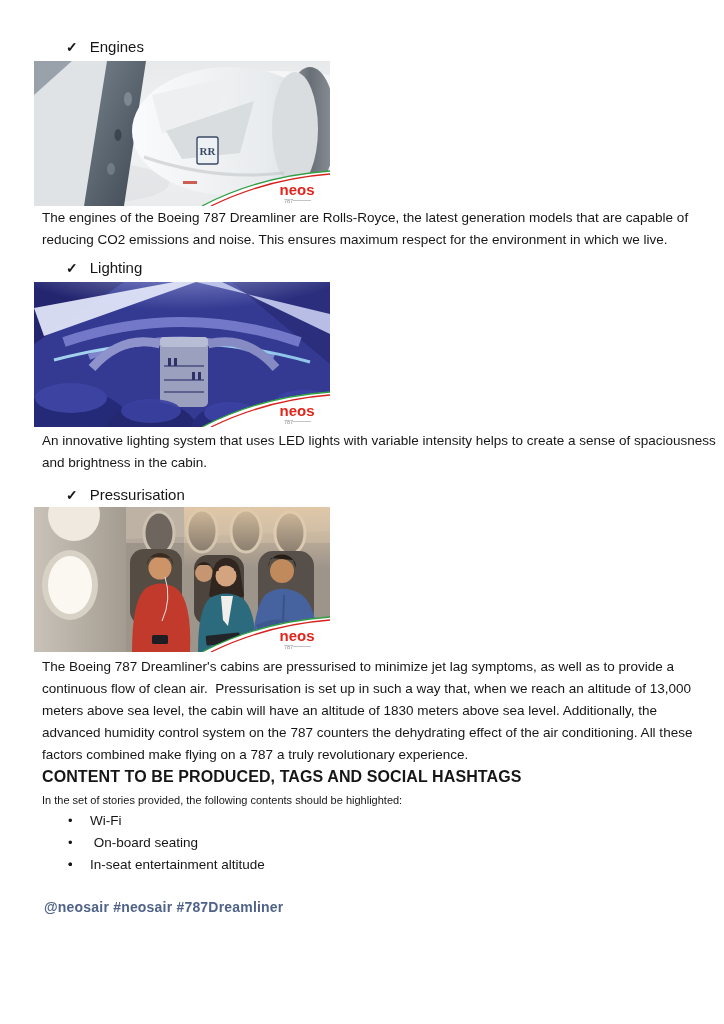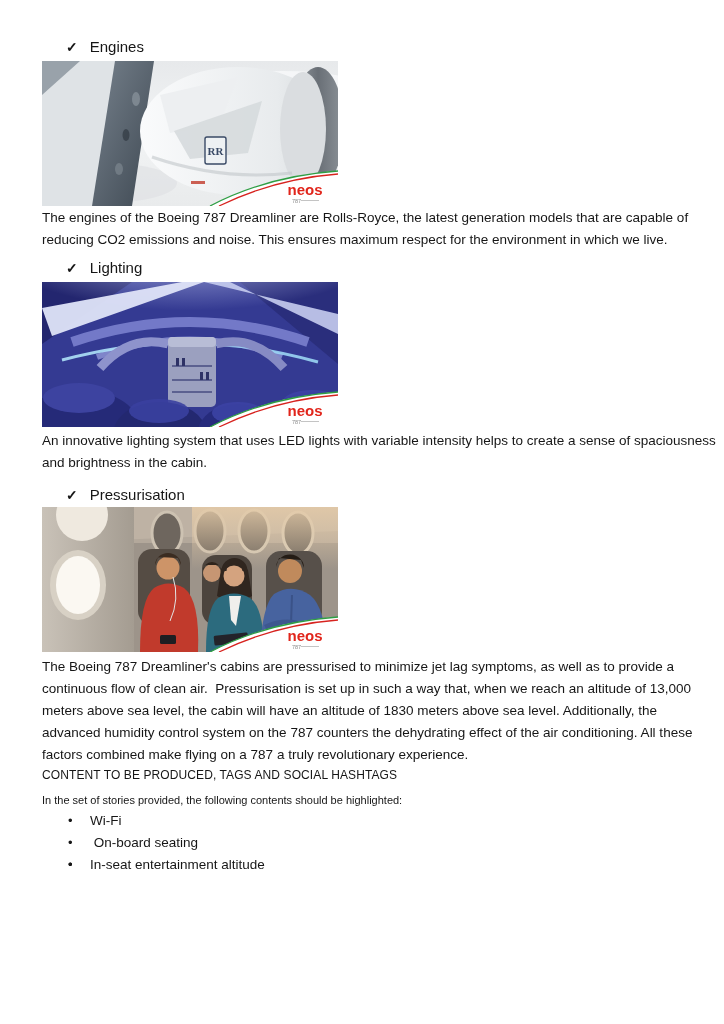--- a/index.html
+++ b/index.html
@@ -5,29 +5,29 @@
   html,body { margin:0; padding:0; background:#ffffff; }
   .page {
     position:relative; width:724px; height:1024px; background:#ffffff;
     font-family:"Liberation Sans", sans-serif; color:#161616; overflow:hidden;
   }
   .check-heading {
     position:absolute; left:66px; display:flex; align-items:baseline; gap:12px;
     font-size:15px; font-weight:500;
   }
   .check-heading .check { font-weight:700; font-size:14px; }
-  .photo { position:absolute; left:42px; width:296px; height:145px; }
+  .photo { position:absolute; left:34px; width:296px; height:145px; }
   .photo svg { display:block; width:100%; height:100%; }
   .body-text {
     position:absolute; left:42px; width:676px; margin:0;
     font-size:13.5px; line-height:22px; white-space:pre-wrap;
   }
   .content-heading {
     position:absolute; left:42px; margin:0;
-    font-size:12px; font-weight:400; letter-spacing:0.1px;
+    font-size:16px; font-weight:700; letter-spacing:0.1px;
   }
   .intro-line { position:absolute; left:42px; margin:0; font-size:11px; line-height:22px; }
   .bullet-list { position:absolute; left:42px; top:810px; margin:0; padding:0; list-style:none; }
   .bullet-list li { position:relative; padding-left:48px; font-size:13.5px; line-height:22px; }
   .bullet-list .bullet { position:absolute; left:26px; top:0; font-size:13px; }
   .bullet-label { white-space:pre-wrap;margin-top:48px; }
   .hashtags {
     position:absolute; left:44px; top:899px; margin:0;
     font-size:14px; font-weight:700; color:#4f6287; letter-spacing:0.2px;
   }
@@ -243,14 +243,15 @@
     </li>
     <li>
       <span class="bullet">•</span>
     </li>
     <li>
       <span class="bullet">•</span>
       <span class="bullet-label">In-seat entertainment altitude</span>
     </li>
   </ul>
 
+  <p class="hashtags">@neosair #neosair #787Dreamliner</p>
 
 </div>
 
 </body></html>

